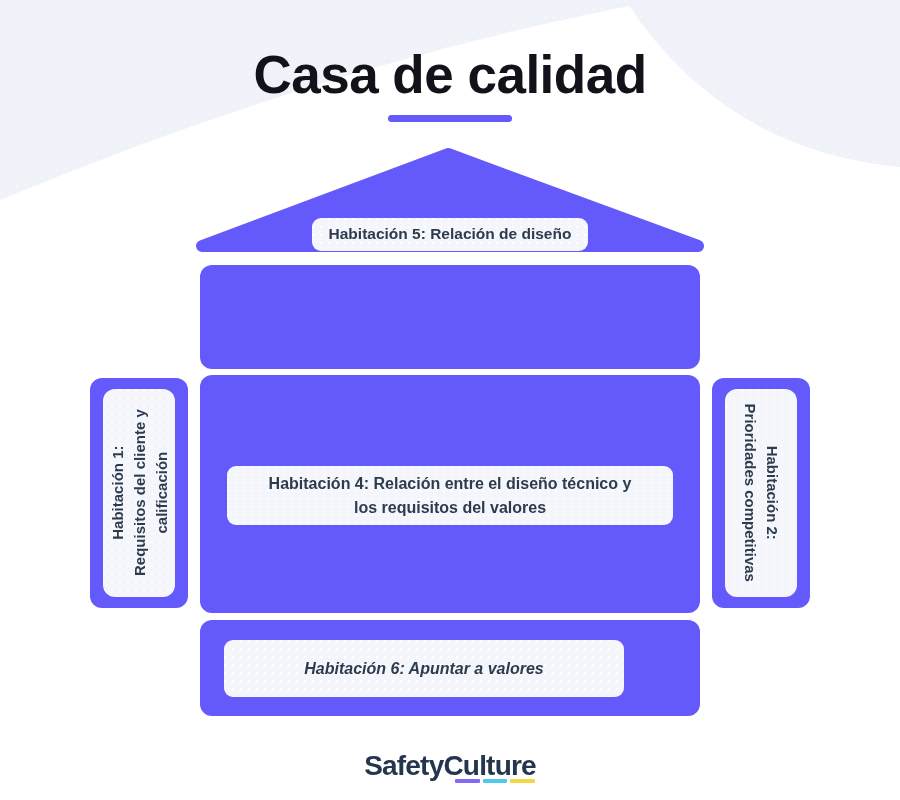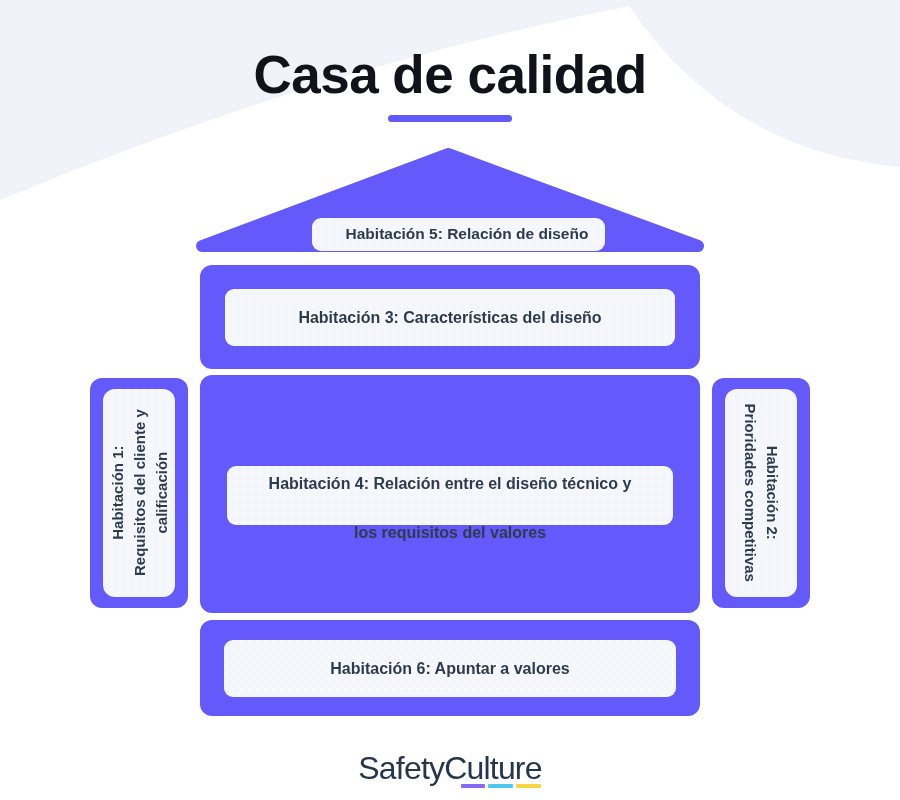--- a/index.html
+++ b/index.html
@@ -23,40 +23,40 @@
   .inner{position:absolute;background-color:var(--light-box);
     background-image:radial-gradient(circle at 1px 1px, rgba(255,255,255,0.85) 1px, transparent 1.6px);
     background-size:8px 8px;
     border-radius:9px;display:flex;align-items:center;justify-content:center;
     color:var(--text);font-weight:700;font-size:16px;text-align:center;line-height:1.45;}
   .inner.side{border-radius:12px;}
   .rot{white-space:nowrap;font-size:15px;}
   .rot-l{transform:rotate(-90deg);}
   .rot-r{transform:rotate(90deg);}
   .rot span{display:block;}
-  .lines span{display:block;margin-top:25px;}
+  .lines span{display:block;}
 
-  .roof-label{position:absolute;left:312px;top:218px;width:276px;height:33px;font-size:15.5px;padding-left:17px;}
+  .roof-label{position:absolute;left:312px;top:218px;width:276px;height:33px;font-size:15.5px;}
 
   .row-top{left:200px;top:265px;width:500px;height:104px;}
   .row-top-inner{left:225px;top:289px;width:450px;height:57px;}
 
   .col-left{left:90px;top:378px;width:98px;height:230px;}
   .col-left-inner{left:103px;top:389px;width:72px;height:208px;}
   .center{left:200px;top:375px;width:500px;height:238px;}
   .center-inner{left:227px;top:466px;width:446px;height:59px;}
   .col-right{left:712px;top:378px;width:98px;height:230px;}
   .col-right-inner{left:725px;top:389px;width:72px;height:208px;}
 
   .row-bottom{left:200px;top:620px;width:500px;height:96px;}
-  .row-bottom-inner{left:224px;top:640px;width:452px;height:57px;}
+  .row-bottom-inner{left:224px;top:640px;width:400px;height:57px;font-style:italic;}
 
   .logo{position:absolute;left:0;top:750px;width:100%;display:flex;justify-content:center;}
   .logo-wrap{position:relative;display:inline-block;}
-  .logo-text{font-size:32px;font-weight:400;letter-spacing:-0.8px;color:var(--logo-text);}
+  .logo-text{font-size:28px;font-weight:700;letter-spacing:-0.8px;color:var(--logo-text);}
   .logo-bar{position:absolute;right:1px;bottom:-1px;width:80px;height:4px;display:flex;gap:3px;}
   .logo-bar i{flex:1;border-radius:1px;}
   .logo-bar .b1{background:var(--bar-purple);}
   .logo-bar .b2{background:var(--bar-cyan);}
   .logo-bar .b3{background:var(--bar-yellow);}
 </style>
 </head>
 <body>
 
 <div class="canvas">
@@ -77,23 +77,20 @@
   <div class="title-underline"></div>
 
   <svg class="roof-svg" width="520" height="120" viewBox="0 0 520 120" aria-hidden="true">
     <path d="M258,12 L508,104 L12,104 Z" fill="#6459FB" stroke="#6459FB" stroke-width="12" stroke-linejoin="round"></path>
   </svg>
   <div class="inner roof-label">
     <span>Habitación 5: Relación de diseño</span>
   </div>
 
   <div class="block row-top"></div>
-  <div class="inner row-top-inner">
-    <span>Habitación 3: Características del diseño</span>
-  </div>
 
   <div class="block col-left"></div>
   <div class="inner side col-left-inner">
     <div class="rot rot-l">
       <span>Habitación 1:</span>
       <span>Requisitos del cliente y</span>
       <span>calificación</span>
     </div>
   </div>
 

